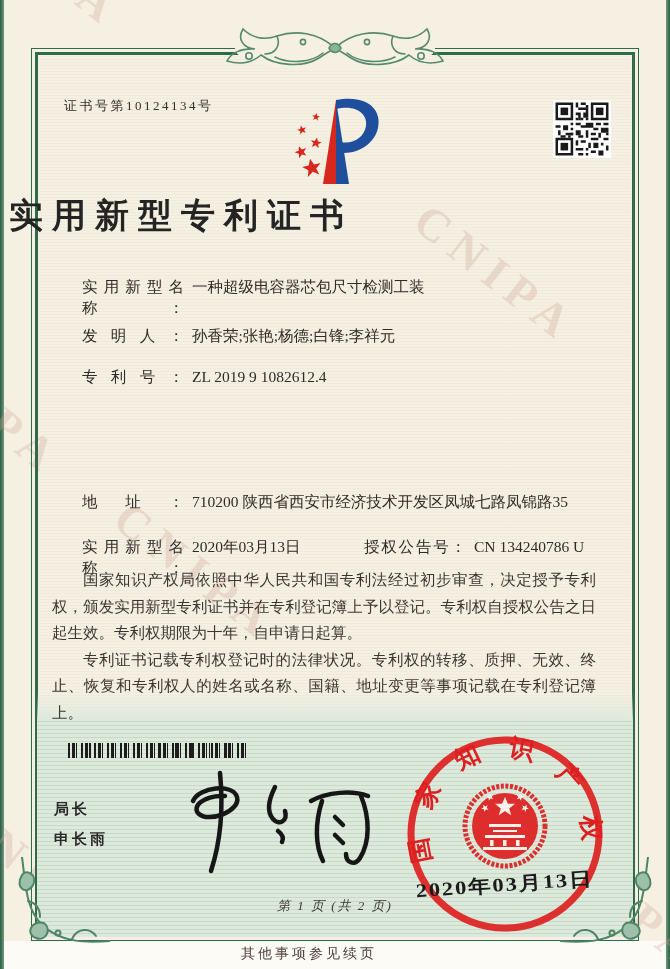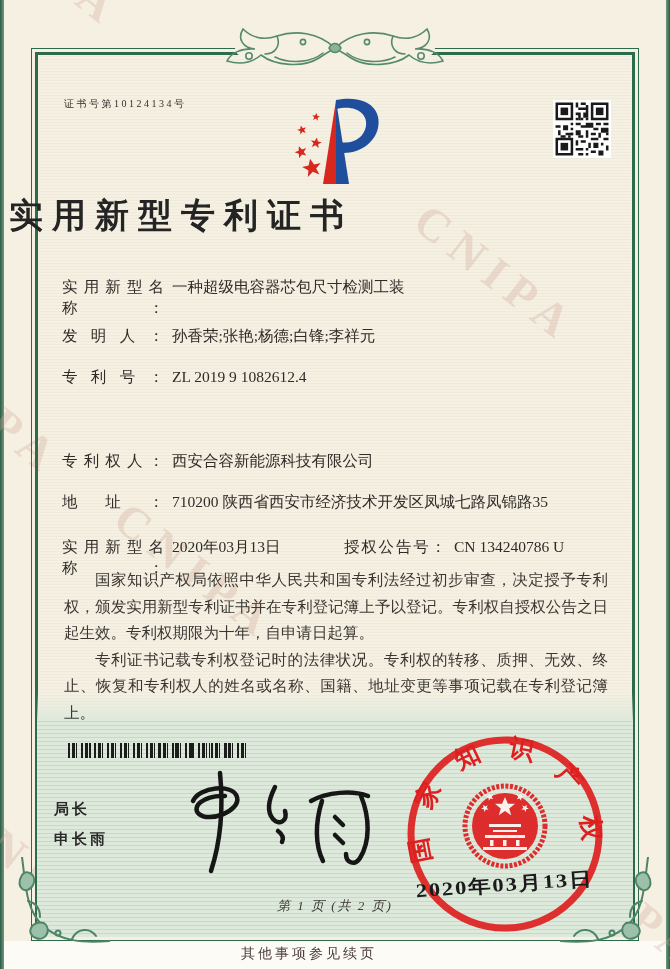--- a/index.html
+++ b/index.html
@@ -16,33 +16,33 @@
   .laid{position:absolute;inset:7px;background:repeating-linear-gradient(180deg,rgba(150,165,145,.07) 0 1px,transparent 1px 3px);}
   .band-fade{position:absolute;left:37px;width:596px;top:693px;height:28px;
         background:linear-gradient(180deg,rgba(221,233,219,0),#dde9db);}
   .band{position:absolute;left:37px;width:596px;top:721px;height:216px;background:#dde9db;}
   .band:after{content:"";position:absolute;inset:0;
         background:repeating-linear-gradient(180deg,rgba(120,158,132,.22) 0 1px,transparent 1px 4px);}
   
   .wm{position:absolute;font-size:46px;font-weight:bold;letter-spacing:10px;color:rgba(211,166,152,.32);
       transform:rotate(38deg);pointer-events:none;white-space:nowrap;}
   
-  .cert-no{position:absolute;left:64px;top:97px;font-size:10px;letter-spacing:2.5px;color:#33302c;}
+  .cert-no{position:absolute;left:64px;top:97px;font-size:13px;letter-spacing:2.5px;color:#33302c;}
   .logo{position:absolute;left:276px;top:94px;}
   .qr{position:absolute;left:553px;top:100px;}
   .title{position:absolute;left:0;right:0;top:193px;text-align:left;font-size:34px;font-weight:700;
          letter-spacing:9px;text-indent:9px;color:#242424;}
   
-  .frow{position:absolute;left:62px;display:flex;font-size:15.5px;line-height:21px;}
+  .frow{position:absolute;left:82px;display:flex;font-size:15.5px;line-height:21px;}
   .flabel{width:102px;flex:none;text-align:justify;text-align-last:justify;text-justify:inter-character;}
   .fval{margin-left:8px;}
   .addr2{padding-left:22px;}
   .gd-val{width:172px;flex:none;margin-left:8px;}
   
-  .paras{position:absolute;left:64px;width:544px;top:567px;font-size:15.5px;line-height:26.5px;
+  .paras{position:absolute;left:52px;width:544px;top:567px;font-size:15.5px;line-height:26.5px;
          text-align:justify;color:#3a3733;}
   .paras p{margin:0;text-indent:2em;}
   
   .barcode{position:absolute;left:68px;top:743px;width:178px;height:15px;
      background-image:
        repeating-linear-gradient(90deg,#1c1c1c 0 2px,transparent 2px 4px,#1c1c1c 4px 7px,transparent 7px 8px,#1c1c1c 8px 9px,transparent 9px 13px),
        repeating-linear-gradient(90deg,transparent 0 5px,#1c1c1c 5px 6px,transparent 6px 17px);}
   .director{position:absolute;left:54px;top:800px;font-family:"Liberation Sans","DejaVu Sans",sans-serif;
      font-weight:700;font-size:15px;letter-spacing:3px;color:#2a2a2a;}
   .director div{margin-bottom:11px;}
@@ -162,24 +162,20 @@
     <div class="flabel">实用新型名称：</div>
     <div class="fval">一种超级电容器芯包尺寸检测工装</div>
   </div>
   <div class="frow" style="top:325px">
     <div class="flabel">发明人：</div>
     <div class="fval">孙香荣;张艳;杨德;白锋;李祥元</div>
   </div>
   <div class="frow" style="top:366px">
     <div class="flabel">专利号：</div>
     <div class="fval">ZL 2019 9 1082612.4</div>
-  </div>
-  <div class="frow" style="top:450px">
-    <div class="flabel">专利权人：</div>
-    <div class="fval">西安合容新能源科技有限公司</div>
   </div>
   <div class="frow" style="top:491px">
     <div class="flabel">地址：</div>
     <div class="fval">
       <div>710200 陕西省西安市经济技术开发区凤城七路凤锦路35</div>
     </div>
   </div>
   <div class="frow" style="top:536px">
     <div class="flabel">实用新型名称：</div>
     <div class="gd-val">2020年03月13日</div>

